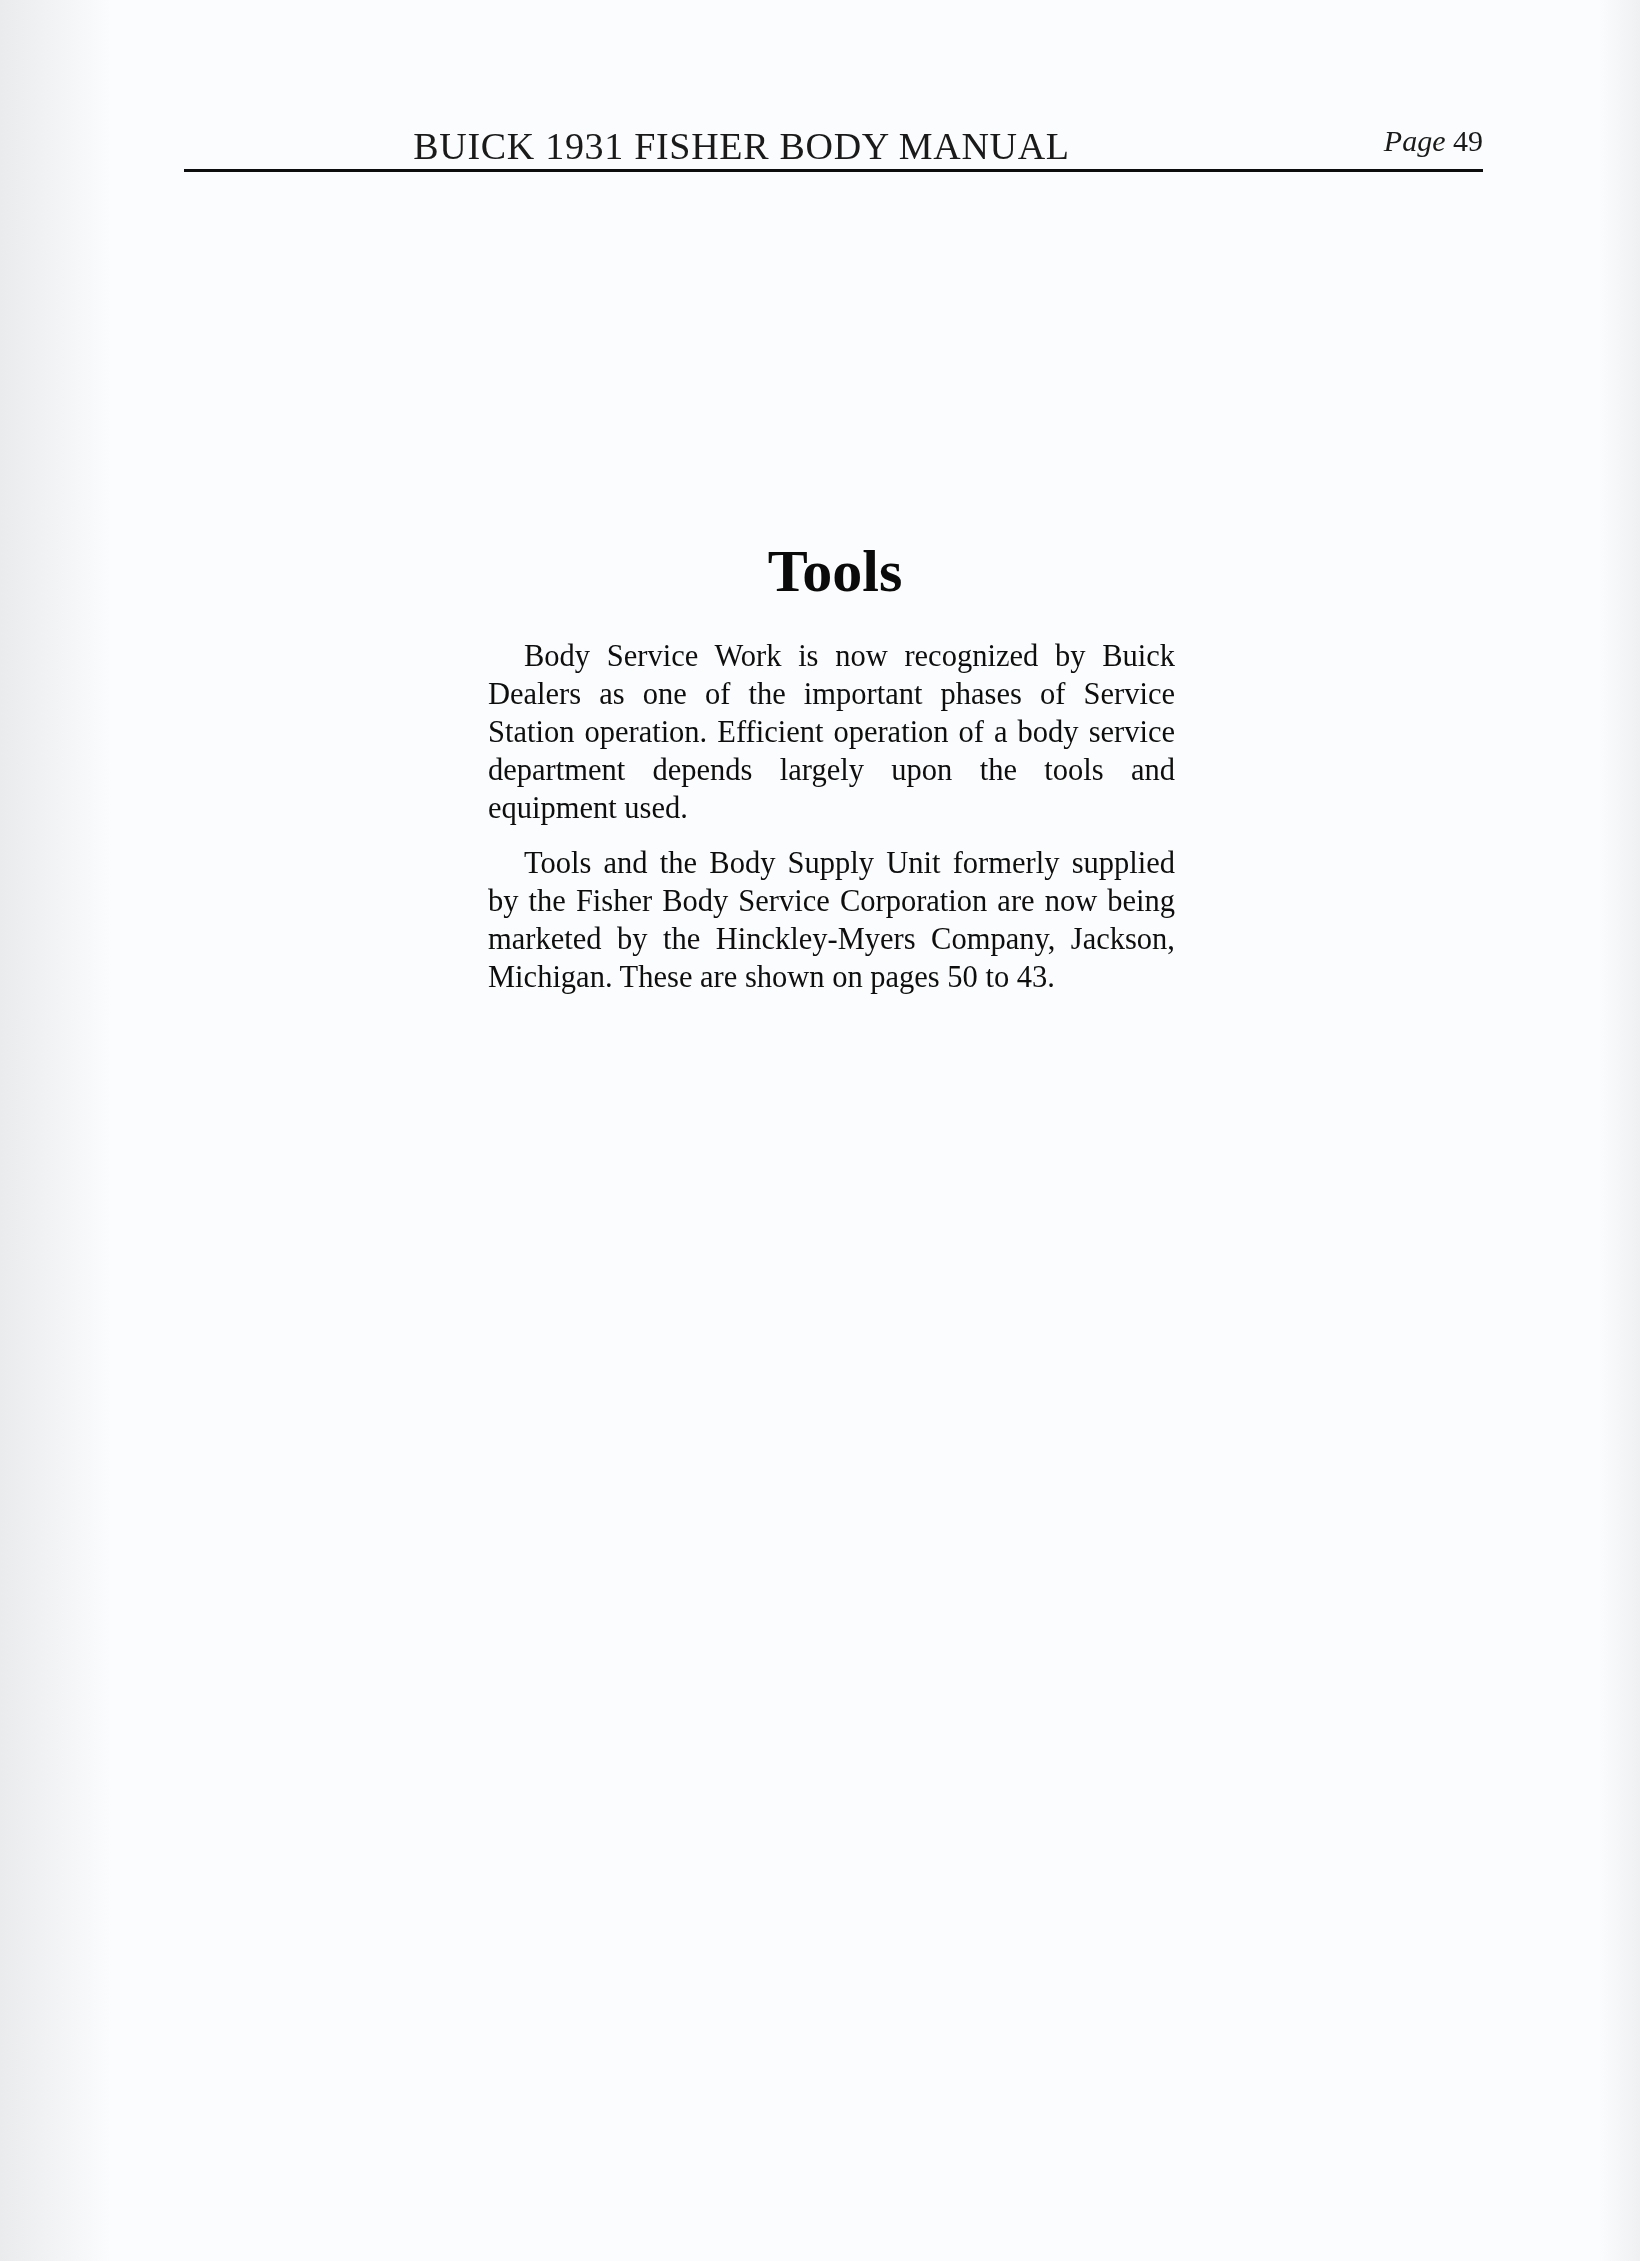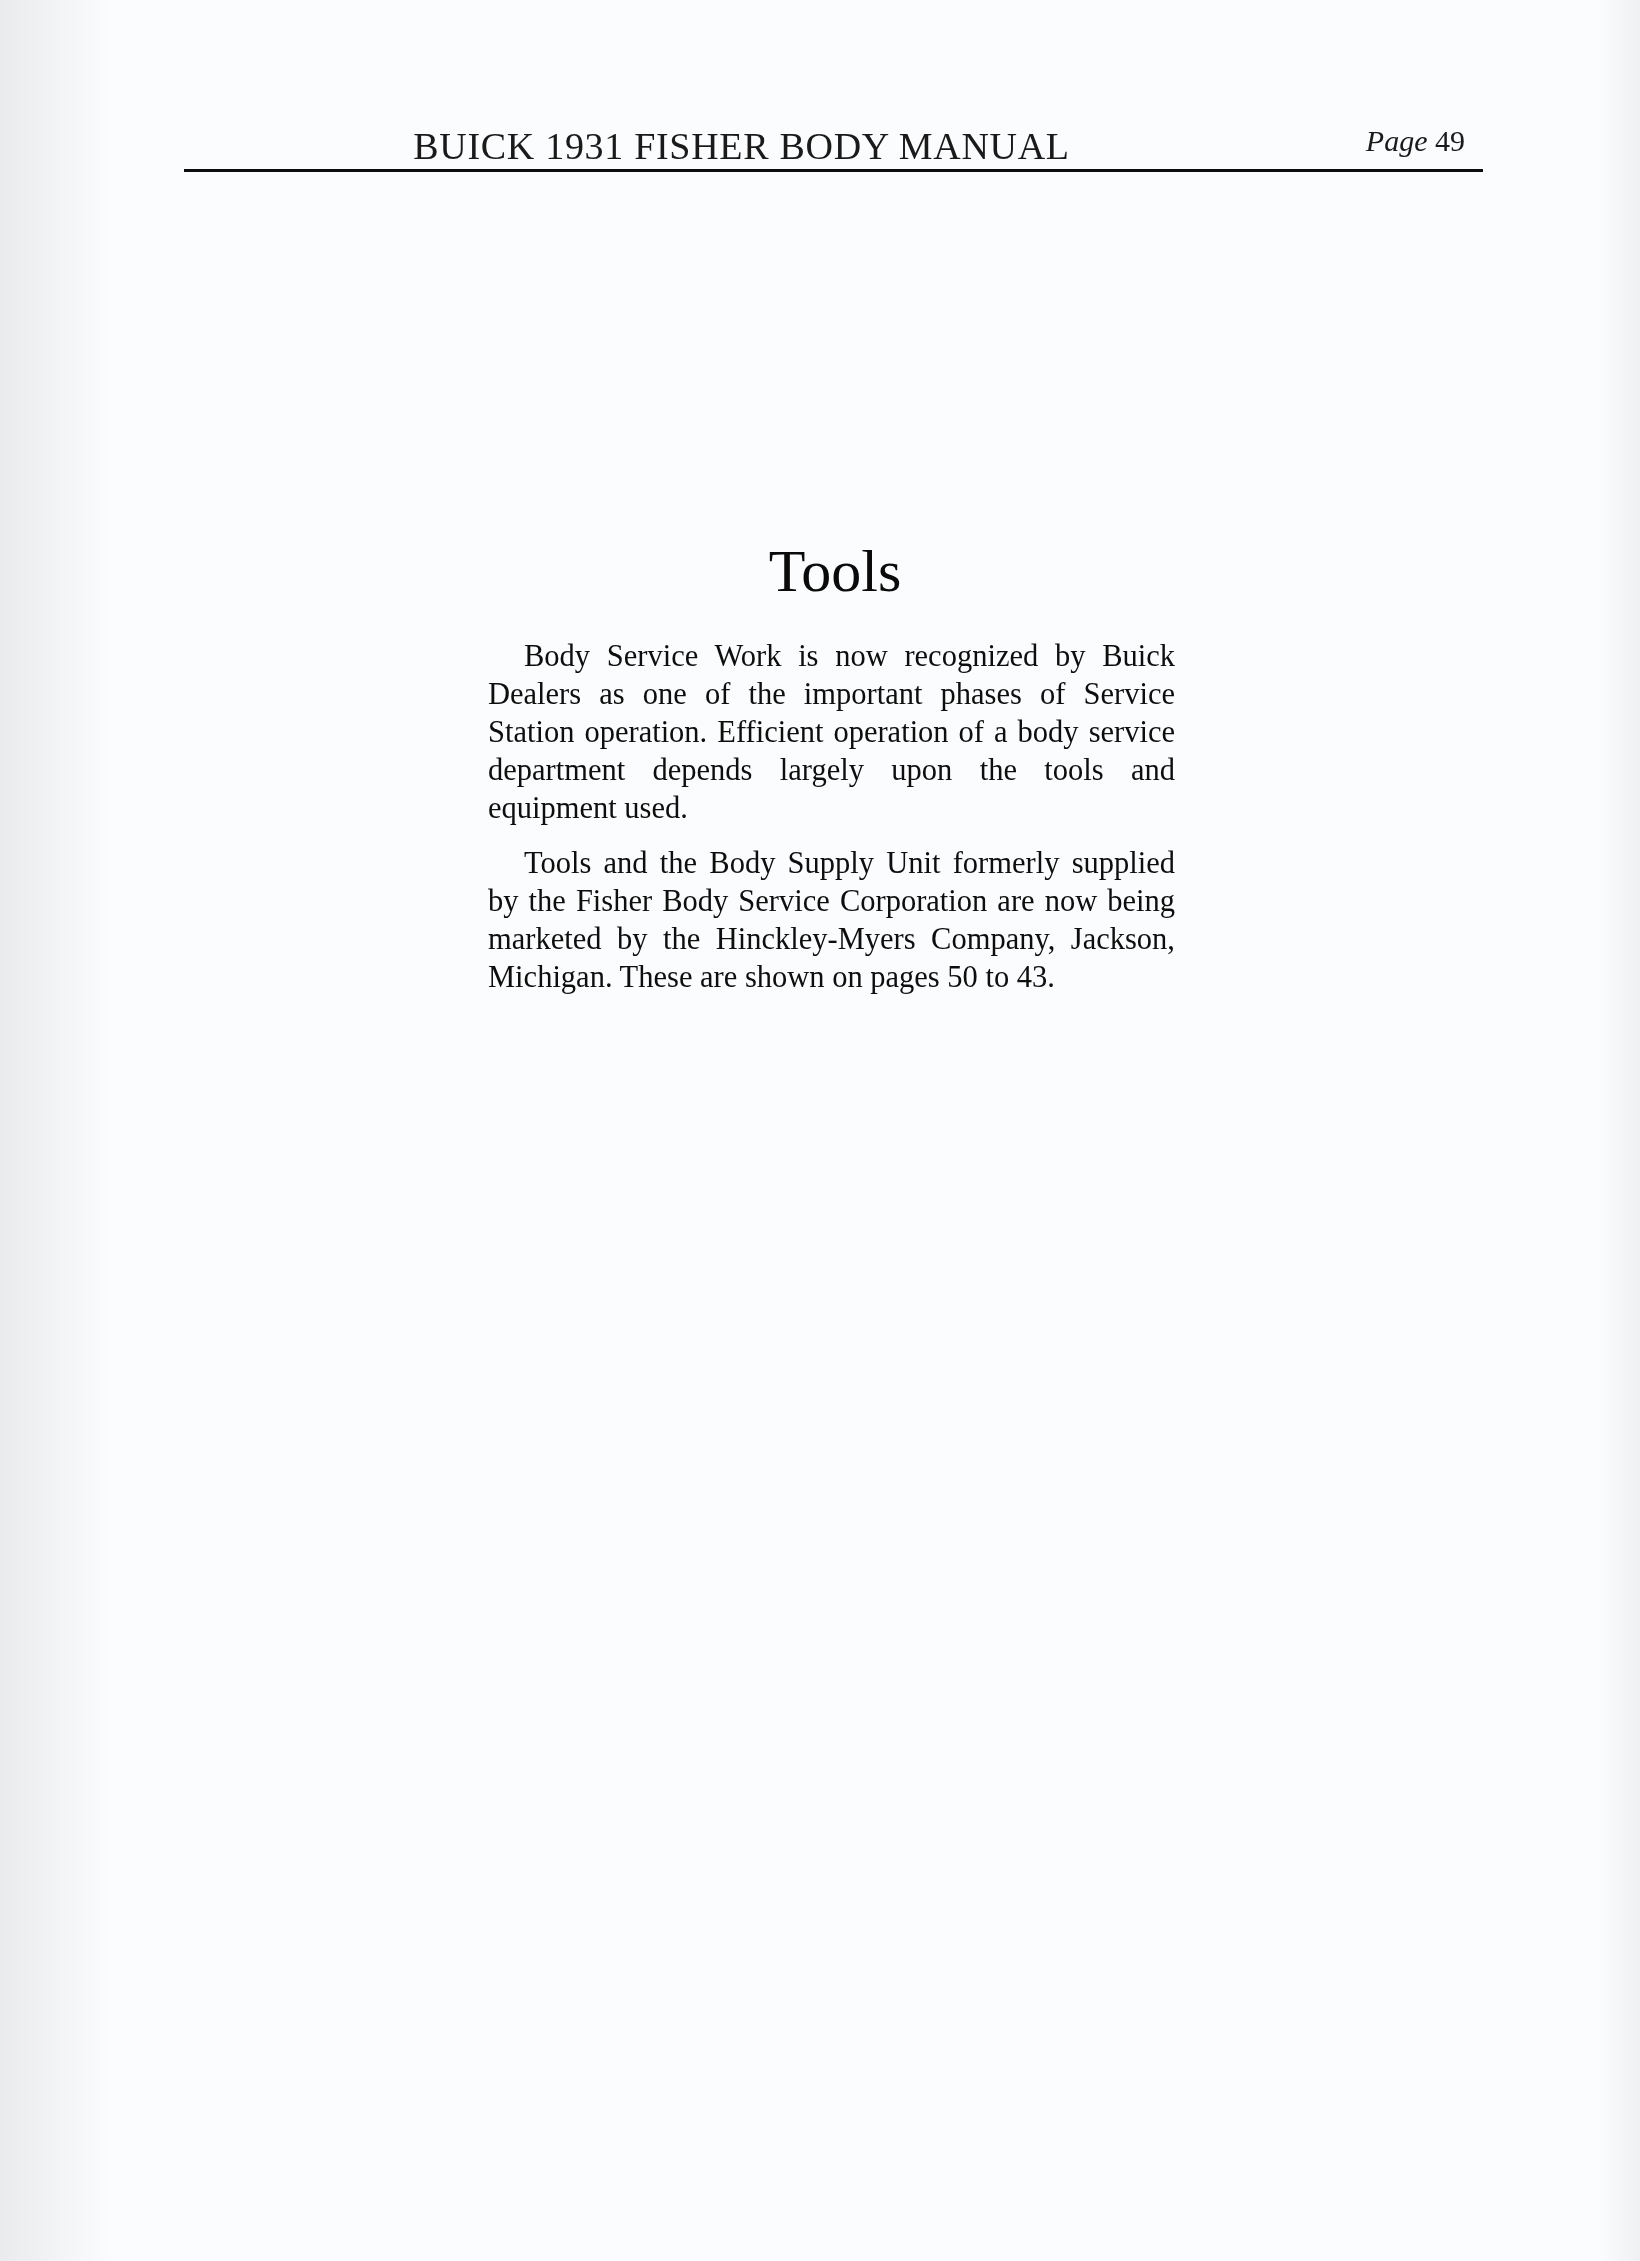--- a/index.html
+++ b/index.html
@@ -39,21 +39,21 @@
       left: 0;
       width: 1115px;
       text-align: center;
       top: 5.5px;
       font-size: 38px;
       letter-spacing: 0.7px;
       color: #1a1a1a;
     }
     .page-label {
       position: absolute;
-      right: 18px;
+      right: 0;
       top: 5.5px;
       font-size: 30px;
       color: #1a1a1a;
     }
     .page-label .word {
       font-style: italic;
     }
     .head-rule {
       position: absolute;
       left: 184px;
@@ -64,21 +64,21 @@
     }
     .content {
       position: absolute;
       left: 488px;
       top: 533px;
       width: 687px;
     }
     .section-title {
       text-align: center;
       font-size: 60px;
-      font-weight: normal;
+      font-weight: bold;
       margin: 0 0 28px 0;
       padding-left: 7px;
       line-height: 76px;
       color: #0a0a0a;
     }
     .para {
       font-size: 30.5px;
       line-height: 38px;
       text-align: justify;
       text-indent: 36px;

